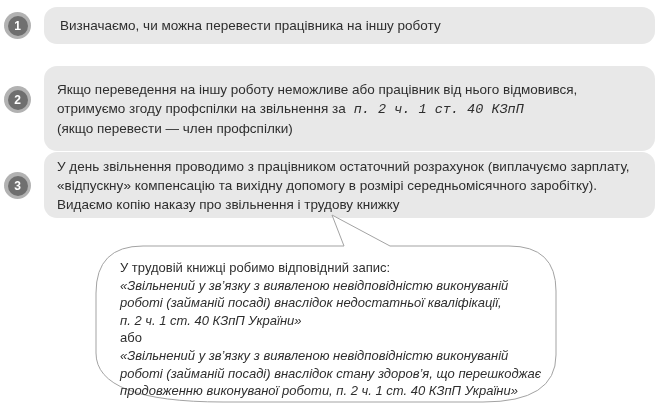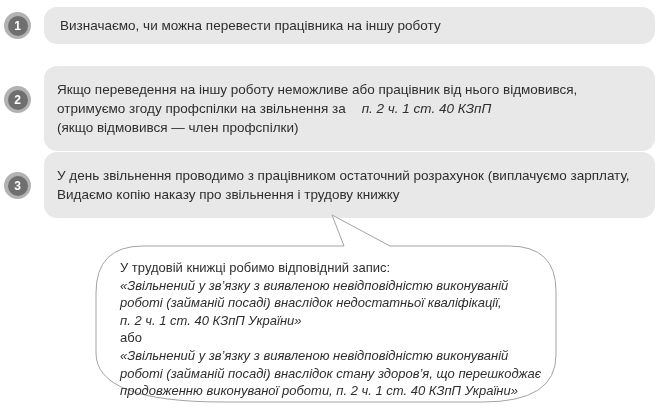--- a/index.html
+++ b/index.html
@@ -54,21 +54,21 @@
     padding-left: 13px;
     padding-right: 10px;
     display: flex;
     flex-direction: column;
     justify-content: center;
   }
   .box-1 { top: 7px;   height: 37px; padding-left: 16px; }
   .box-2 { top: 66px;  height: 85px; }
   .box-3 { top: 152px; height: 66px; }
   .it { font-style: italic; }
-  .it-gap { margin-left: 16px; }
+  .it-gap { margin-left: 8px; font-family: Liberation Mono, monospace; }
   
   .bubble-svg {
     position: absolute;
     left: 85px;
     top: 205px;
     width: 480px;
     height: 200px;
   }
   .bubble-svg path {
     fill: var(--bubble_bg);
@@ -97,28 +97,29 @@
   <div class="step-box box-1">
     <div>Визначаємо, чи можна перевести працівника на іншу роботу</div>
   </div>
 
   <div class="num-badge badge-2">
     <div class="num-inner">2</div>
   </div>
   <div class="step-box box-2">
     <div>Якщо переведення на іншу роботу неможливе або працівник від нього відмовився,</div>
     <div><span>отримуємо згоду профспілки на звільнення за</span><span class="it it-gap">п. 2 ч. 1 ст. 40 КЗпП</span></div>
-    <div>(якщо відмовився — член профспілки)</div>
+    <div>(якщо перевести — член профспілки)</div>
   </div>
 
   <div class="num-badge badge-3">
     <div class="num-inner">3</div>
   </div>
   <div class="step-box box-3">
     <div>У день звільнення проводимо з працівником остаточний розрахунок (виплачуємо зарплату,</div>
+    <div>«відпускну» компенсацію та вихідну допомогу в розмірі середньомісячного заробітку).</div>
     <div>Видаємо копію наказу про звільнення і трудову книжку</div>
   </div>
 
   <svg class="bubble-svg" viewBox="0 0 480 200" aria-hidden="true">
     <path d="
       M 58 41
       H 259
       L 247 10
       L 305 41
       H 424

